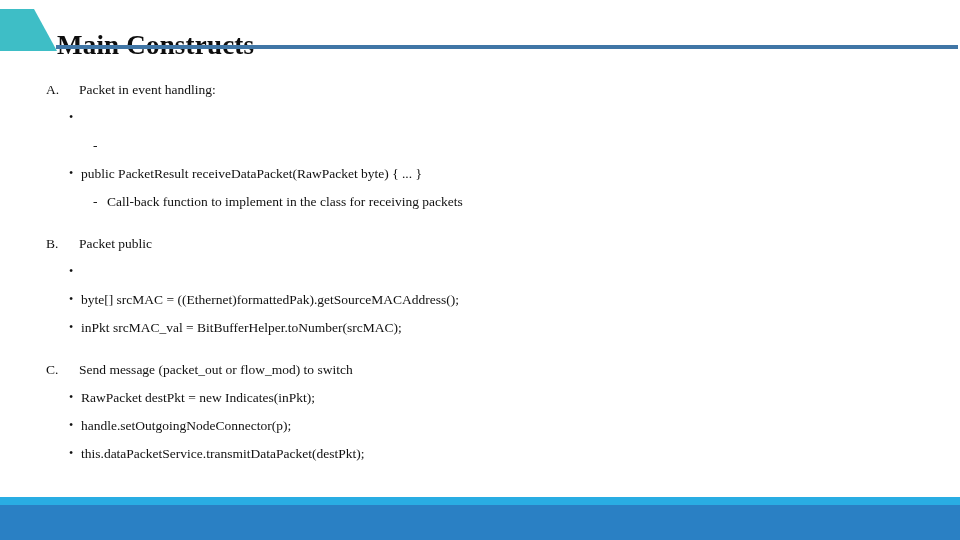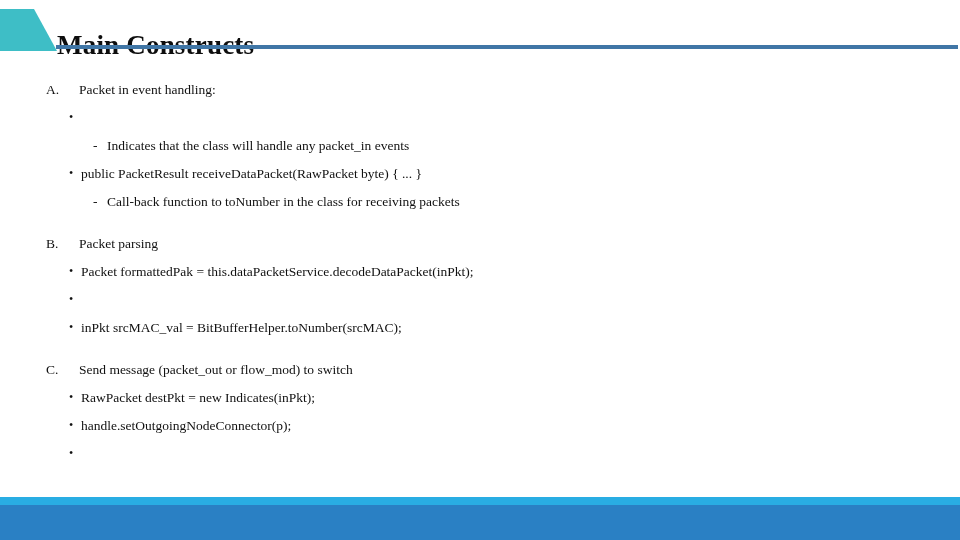--- a/index.html
+++ b/index.html
@@ -100,43 +100,42 @@
     <div>
       <div class="row row-heading">
         <span class="sec-label">A.</span>
         <span>Packet in event handling:</span>
       </div>
       <div class="row row-bullet">
         <span class="bullet-marker">•</span>
       </div>
       <div class="row row-dash">
         <span class="dash-marker">-</span>
-        <span>Indicates that the class will handle any packet_in events</span>
       </div>
       <div class="row row-bullet">
         <span class="bullet-marker">•</span>
         <span>public PacketResult receiveDataPacket(RawPacket byte) { ... }</span>
       </div>
       <div class="row row-dash">
         <span class="dash-marker">-</span>
-        <span>Call-back function to toNumber in the class for receiving packets</span>
+        <span>Call-back function to implement in the class for receiving packets</span>
       </div>
     </div>
 
     <div class="section-gap">
       <div class="row row-heading">
         <span class="sec-label">B.</span>
-        <span>Packet parsing</span>
+        <span>Packet public</span>
       </div>
       <div class="row row-bullet">
         <span class="bullet-marker">•</span>
-        <span>Packet formattedPak = this.dataPacketService.decodeDataPacket(inPkt);</span>
       </div>
       <div class="row row-bullet">
         <span class="bullet-marker">•</span>
+        <span>byte[] srcMAC = ((Ethernet)formattedPak).getSourceMACAddress();</span>
       </div>
       <div class="row row-bullet">
         <span class="bullet-marker">•</span>
         <span>inPkt srcMAC_val = BitBufferHelper.toNumber(srcMAC);</span>
       </div>
     </div>
 
     <div class="section-gap">
       <div class="row row-heading">
         <span class="sec-label">C.</span>
@@ -145,20 +144,21 @@
       <div class="row row-bullet">
         <span class="bullet-marker">•</span>
         <span>RawPacket destPkt = new Indicates(inPkt);</span>
       </div>
       <div class="row row-bullet">
         <span class="bullet-marker">•</span>
         <span>handle.setOutgoingNodeConnector(p);</span>
       </div>
       <div class="row row-bullet">
         <span class="bullet-marker">•</span>
+        <span>this.dataPacketService.transmitDataPacket(destPkt);</span>
       </div>
     </div>
 
   </div>
 
   <div class="footer-stripe"></div>
   <div class="footer-bar"></div>
 
 </div>
 

